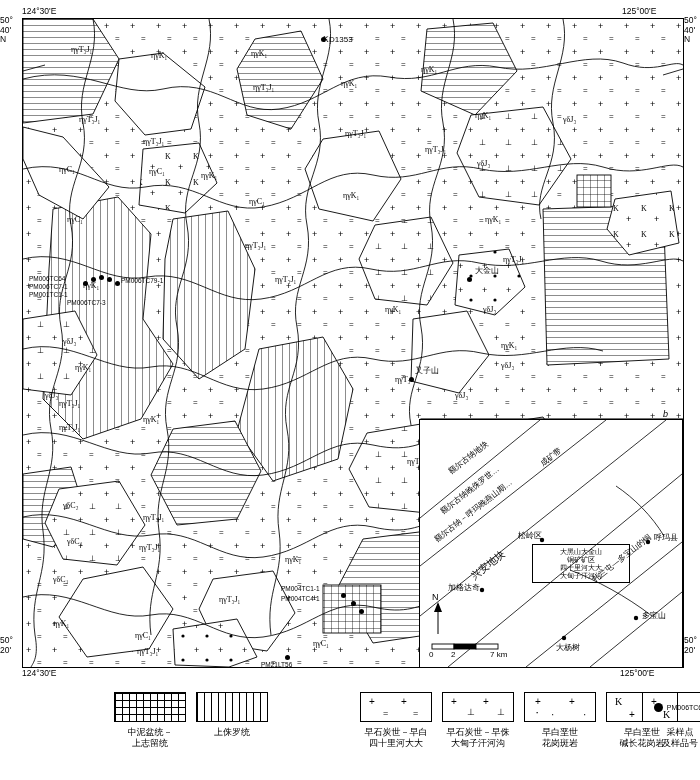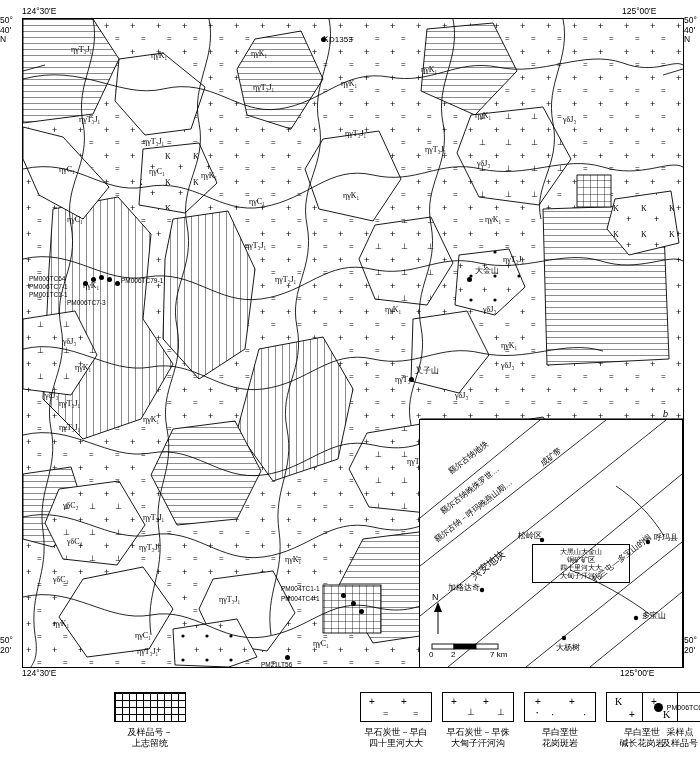--- a/index.html
+++ b/index.html
@@ -312,24 +312,28 @@
       </div>
 
     </div>
   </div>
 
   <div class="legend">
 
 
     <div class="leg-item" style="left:92px;">
       <div class="leg-swatch pat-grid"></div>
-      <div class="leg-cap">及样品号－
+      <div class="leg-cap">中泥盆统－
 上志留统</div>
     </div>
 
+    <div class="leg-item" style="left:174px;">
+      <div class="leg-swatch pat-vert"></div>
+      <div class="leg-cap">上侏罗统</div>
+    </div>
 
 
     <div class="leg-item" style="left:338px;">
       <div class="leg-swatch">
         <div class="leg-syms">
           <span style="left:8px;top:3px;">+</span>
             <span style="left:40px;top:3px;">+</span>
           <span style="left:22px;top:15px;font-size:9px;">=</span>
             <span style="left:52px;top:15px;font-size:9px;">=</span>
         </div>

